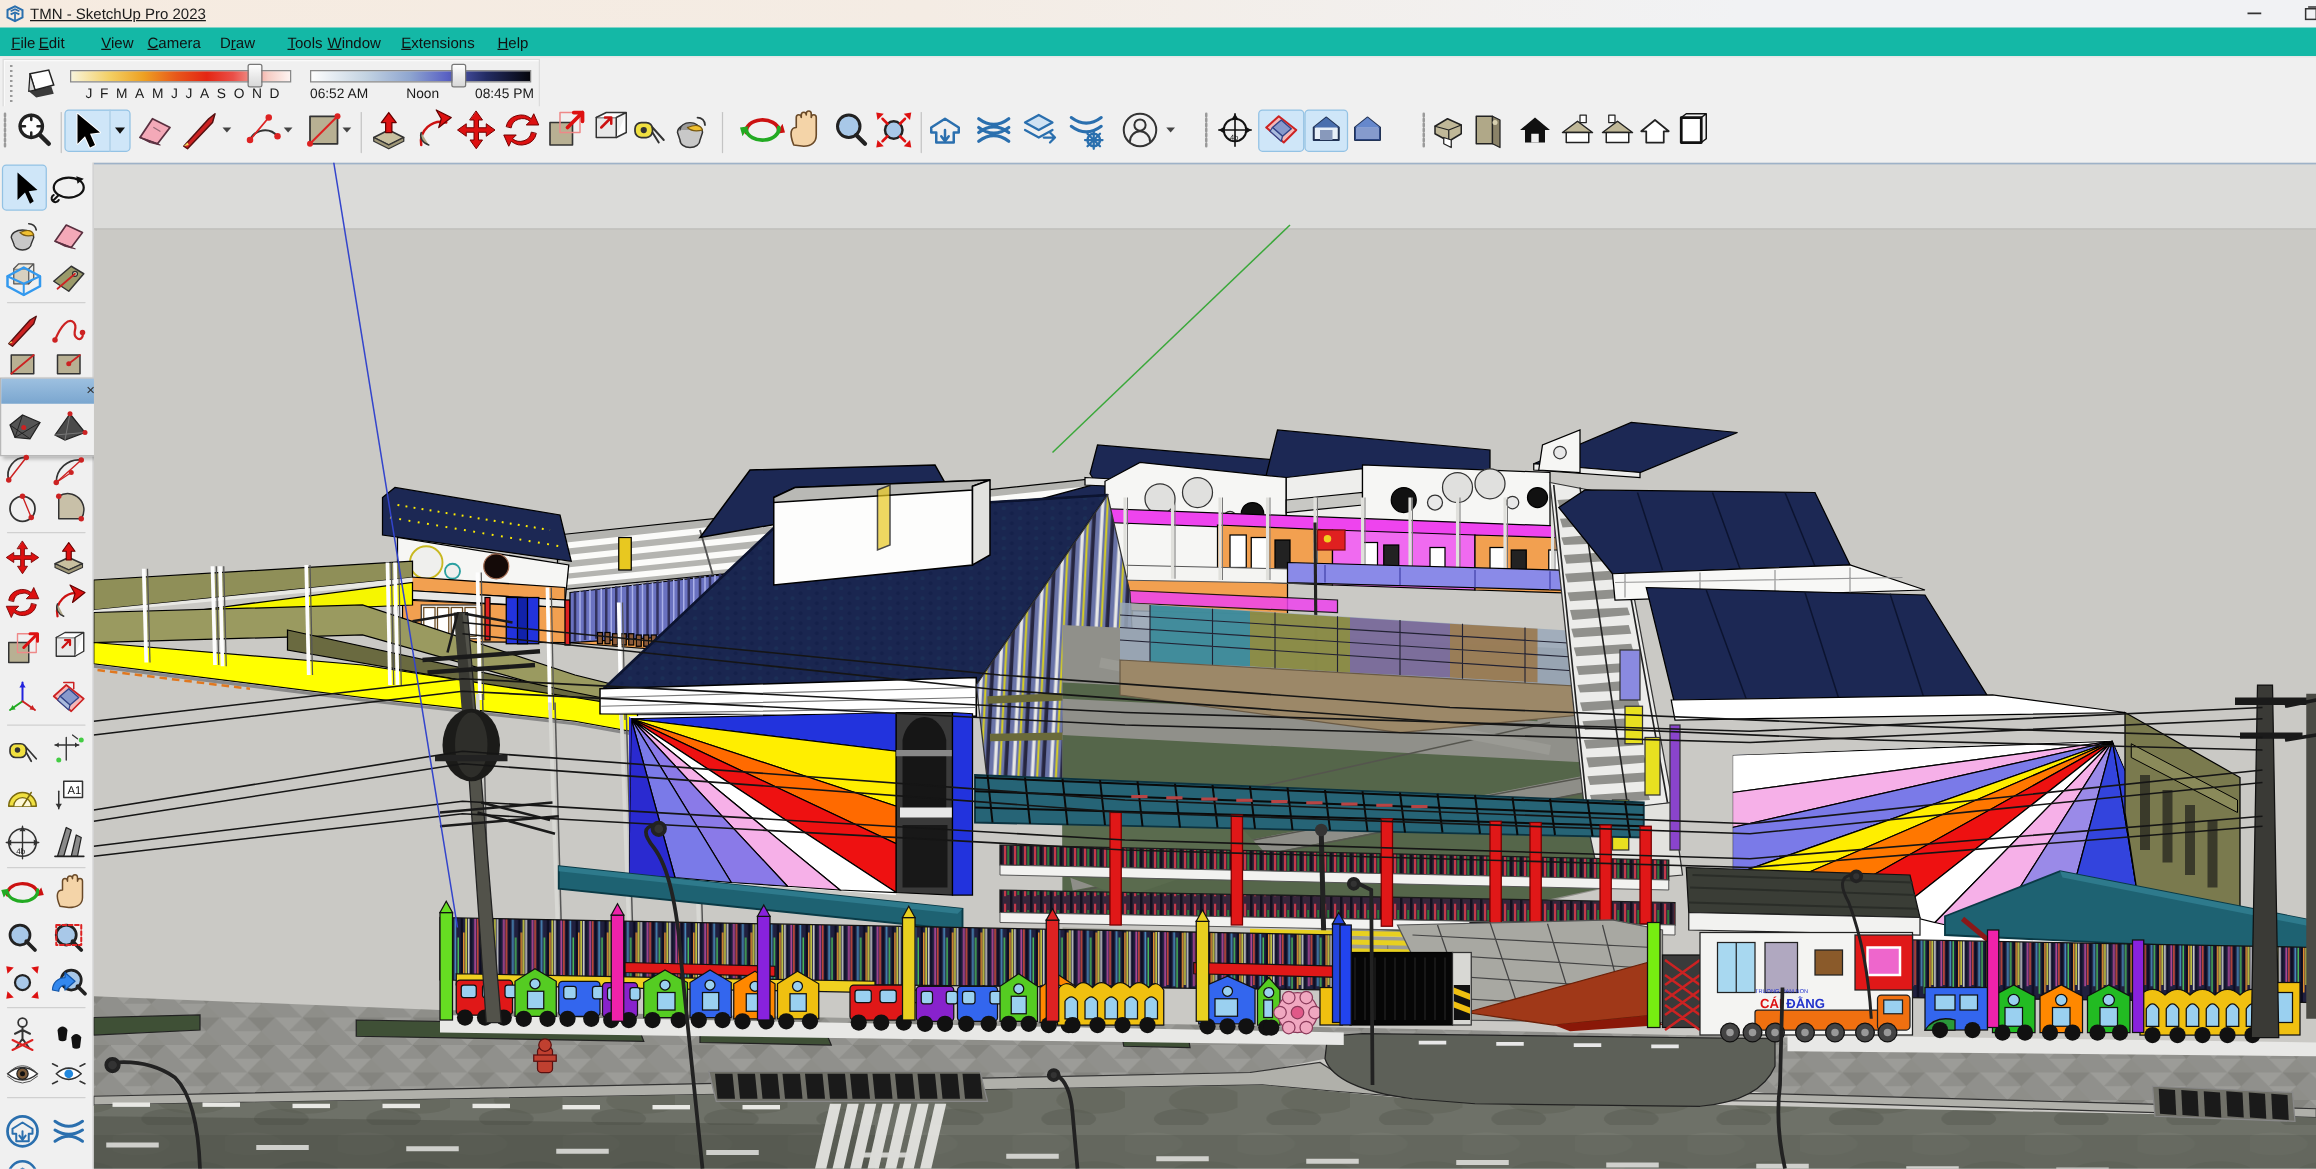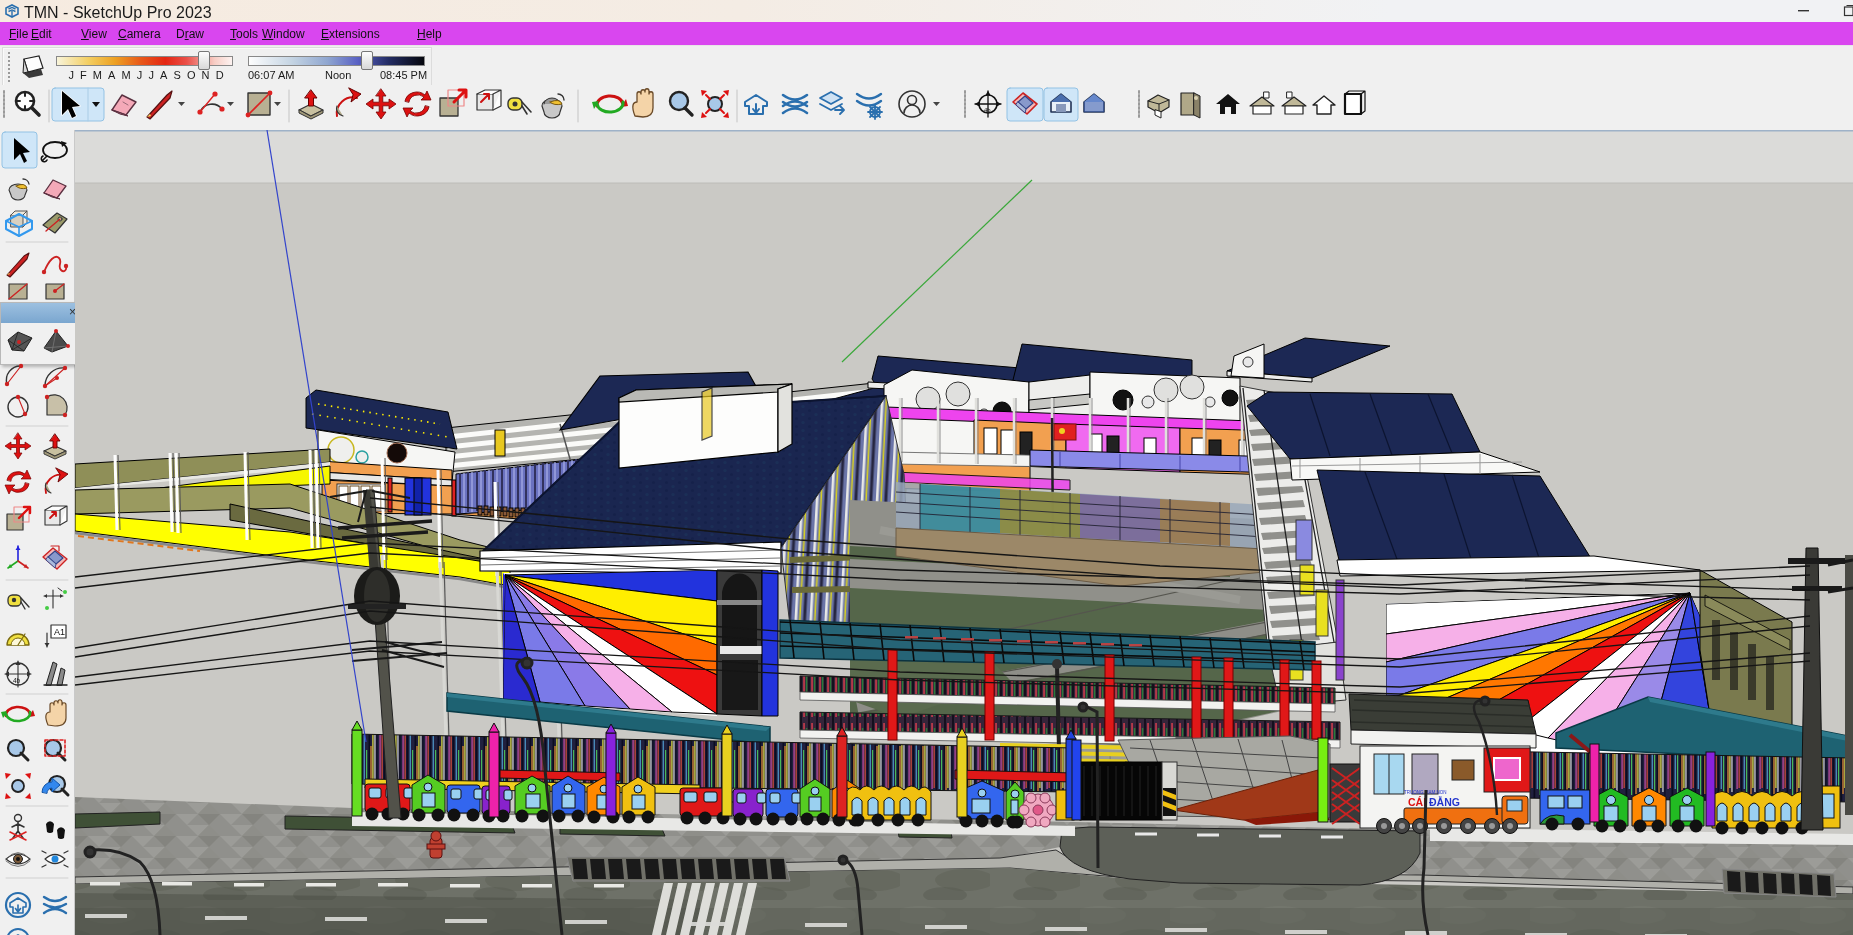--- a/index.html
+++ b/index.html
@@ -1,17 +1,17 @@
 <!DOCTYPE html>
 <html><head><meta charset="utf-8">
 <style>
 html,body{margin:0;padding:0;width:1853px;height:935px;overflow:hidden;font-family:"Liberation Sans",sans-serif;background:#f0f0f0;}
 #titlebar{position:absolute;left:0;top:0;width:1853px;height:22px;background:linear-gradient(90deg,#f6ebe0 0%,#f4ece4 40%,#f1f2f4 75%,#f1f2f4 100%);}
-#title-text{position:absolute;left:24px;top:4px;font-size:16px;color:#1b1b1b;}
-#menubar{position:absolute;left:0;top:22px;width:1853px;height:23px;background:#d946ef;font-size:12px;color:#111;}
+#title-text{position:absolute;left:24px;top:4px;font-size:12px;color:#1b1b1b;text-decoration:underline;}
+#menubar{position:absolute;left:0;top:22px;width:1853px;height:23px;background:#14b8a6;font-size:12px;color:#111;}
 .mi{position:absolute;top:5px;}
 .mi u{text-decoration:underline;}
 #tbarea{position:absolute;left:0;top:45px;width:1853px;height:85px;background:#f0f0f0;border-top:1px solid #e6e6e6;border-bottom:1px solid #b8b8b8;box-sizing:border-box;text-align:center;}
 #shadowpanel{position:absolute;left:2px;top:1px;width:428px;height:38px;background:#f0f0f0;border:1px solid #dcdcdc;box-shadow:1px 1px 0 #fafafa inset;}
 .grip{position:absolute;width:2px;background-image:repeating-linear-gradient(180deg,#9a9a9a 0 2px,transparent 2px 4px);}
 #timetrack{position:absolute;left:245px;top:8px;width:175px;height:8px;border:1px solid #888;background:linear-gradient(90deg,#fdfdfd 0%,#c3d3e2 25%,#8fa6d0 45%,#5a62c4 62%,#232c63 80%,#05060d 100%);}
 .thumb{position:absolute;top:-5px;width:10px;height:17px;background:linear-gradient(180deg,#fdfdfd,#d8d8d8);border:1px solid #777;border-radius:2px;}
 .slabel{position:absolute;top:21px;font-size:11px;color:#1a1a1a;}
 #maintb{position:absolute;left:0px;top:39px;width:1853px;height:46px;background:#f0f0f0;}
 .tbtn{position:absolute;top:2px;}
@@ -36,36 +36,36 @@
 </div>
 <div id="menubar">
  <span class="mi" style="left:9px"><u>F</u>ile</span>
  <span class="mi" style="left:31px"><u>E</u>dit</span>
  <span class="mi" style="left:81px"><u>V</u>iew</span>
  <span class="mi" style="left:118px"><u>C</u>amera</span>
  <span class="mi" style="left:176px">D<u>r</u>aw</span>
  <span class="mi" style="left:230px"><u>T</u>ools</span>
  <span class="mi" style="left:262px"><u>W</u>indow</span>
  <span class="mi" style="left:321px"><u>E</u>xtensions</span>
- <span class="mi" style="left:417px"><u>H</u>elp</span>
+ <span class="mi" style="left:398px"><u>H</u>elp</span>
 </div>
 <div id="tbarea">
  <div id="shadowpanel">
   <div class="grip" style="left:5px;top:4px;height:30px"></div>
   <svg class="tbtn" style="left:16px;top:3px" width="30" height="32" viewBox="0 0 30 32">
    <path d="M4 22 L10 27 L24 24 L22 18 Z" fill="#3a3a3a"></path>
    <path d="M5 8 L20 5 L24 17 L9 21 Z" fill="#fdfdfd" stroke="#222" stroke-width="1.2"></path>
    <path d="M5 8 L9 21 L4 22 Z" fill="#d8d8d8" stroke="#222" stroke-width="1"></path>
   </svg>
   <div style="position:absolute;left:53px;top:8px;width:175px;height:8px;border:1px solid #888;background:linear-gradient(90deg,#f8f4da 0%,#f3ce62 18%,#eda123 33%,#e8581a 48%,#e42613 62%,#ea4f48 74%,#f7cdc5 90%,#fdf3f1 100%)"></div>
   <div class="thumb" style="left:195px;top:3px"></div>
   <div class="slabel" style="left:58px;letter-spacing:0;width:170px">J&nbsp;&nbsp;F&nbsp;&nbsp;M&nbsp;&nbsp;A&nbsp;&nbsp;M&nbsp;&nbsp;J&nbsp;&nbsp;J&nbsp;&nbsp;A&nbsp;&nbsp;S&nbsp;&nbsp;O&nbsp;&nbsp;N&nbsp;&nbsp;D</div>
   <div id="timetrack"></div>
   <div class="thumb" style="left:358px;top:3px"></div>
-  <div class="slabel" style="left:245px">06:07 AM</div>
+  <div class="slabel" style="left:245px">06:52 AM</div>
   <div class="slabel" style="left:322px">Noon</div>
   <div class="slabel" style="left:377px">08:45 PM</div>
  </div>
  <div id="maintb">
  <svg width="1853" height="46" viewBox="0 0 1853 46">
   <g stroke-linecap="round" stroke-linejoin="round">
   <line x1="4" y1="6" x2="4" y2="34" stroke="#9a9a9a" stroke-width="2" stroke-dasharray="2 2"></line>
   <g transform="translate(27,19)">
             <circle cx="-2" cy="-3" r="9" fill="#fdfdfd" stroke="#222" stroke-width="2.6"></circle>
             <path d="M-2 -12 L-2 -8 M-2 2 L-2 6 M-11 -3 L-7 -3 M3 -3 L7 -3" stroke="#222" stroke-width="2"></path>

